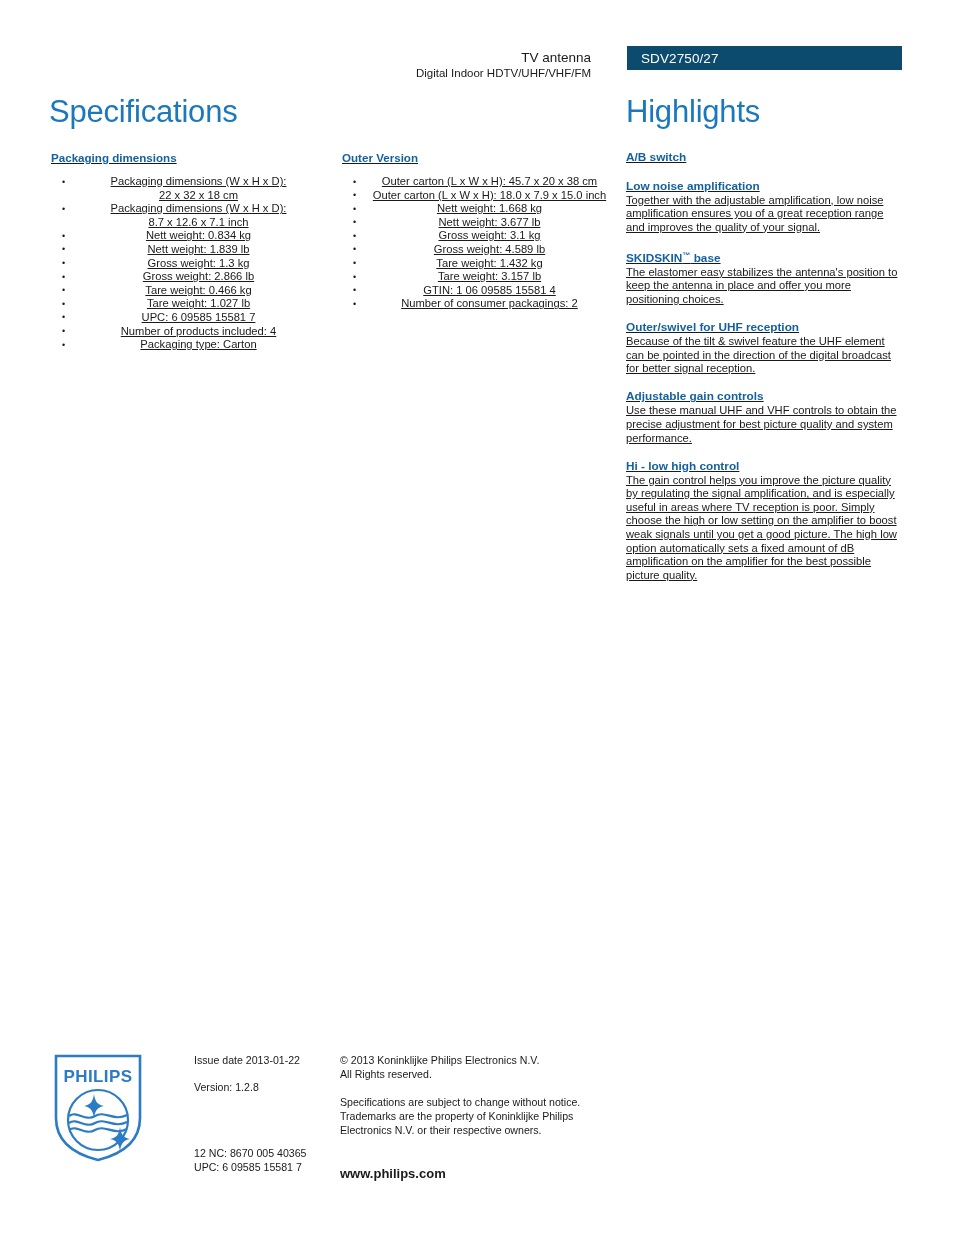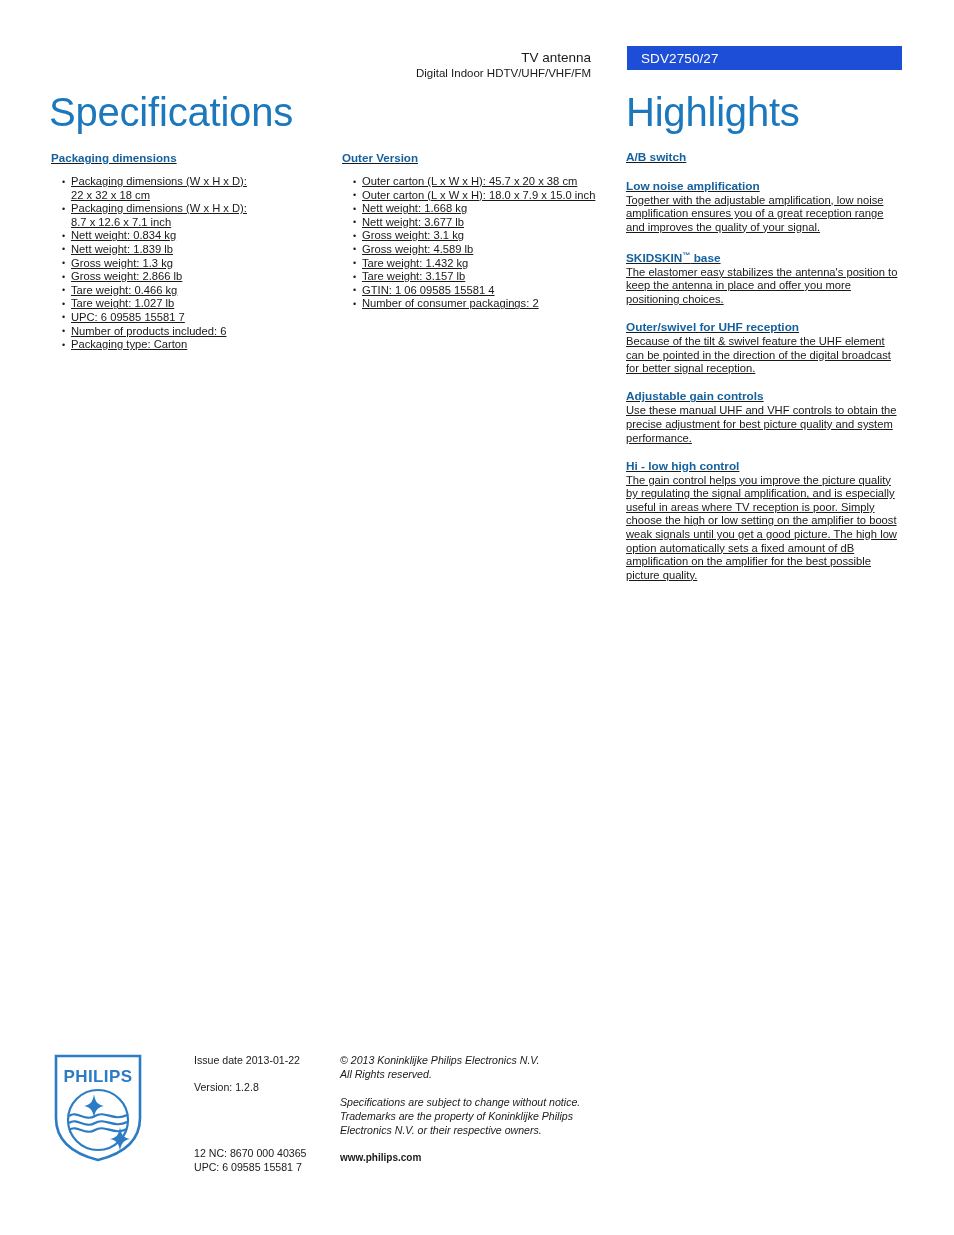--- a/index.html
+++ b/index.html
@@ -42,36 +42,36 @@
     line-height: 15px;
     color: #1a1a1a;
   }
 
   .model-bar {
     position: absolute;
     left: 627px;
     top: 46px;
     width: 275px;
     height: 24px;
-    background: #1d4ed8;
+    background: #0c4a6e;
   }
   .model-bar-label {
     position: absolute;
     left: 14px;
     top: 3px;
     font-size: 13.5px;
     line-height: 19px;
     color: #ffffff;
     letter-spacing: 0.1px;
   }
 
   
   .big-title {
     position: absolute;
-    font-size: 40px;
+    font-size: 31px;
     line-height: 36px;
     font-weight: 300;
     color: #1b78bd;
     letter-spacing: -0.2px;
   }
   .big-title.specs { left: 49px; top: 94px; }
   .big-title.highlights { left: 626px; top: 94px; }
 
   
   .col {
@@ -90,20 +90,21 @@
     font-weight: bold;
     font-size: 11.6px;
     line-height: 15px;
     margin-bottom: 1px;
   }
 
   ul.spec-list {
     list-style: none;
     margin: 10px;
     padding: 0;
+    text-align: center;
   }
   ul.spec-list li {
     position: relative;
     font-size: 11.2px;
     line-height: 13.6px;
     color: #1a1a1a;
     padding-left: 10px;
     margin: 0;
   }
   ul.spec-list li::before {
@@ -154,24 +155,24 @@
   .footer-col {
     position: absolute;
     font-size: 10.6px;
     line-height: 14px;
     color: #1a1a1a;
   }
   .fc-1 { left: 194px; top: 5px;  width: 145px; }
   .fc-2 { left: 340px; top: 5px;  width: 270px; }
 
   .fc-block { margin-bottom: 13px; }
-  .fc-block.tight { margin-bottom: 0; font-style: italic; }
+  .fc-block.tight { margin-bottom: 0; }
   .fc-spacer-1 { height: 14px; }
   .fc-nc { position: absolute; left: 0; top: 93px; width: 200px; }
-  .fc-web { position: absolute; left: 0; top: 98px; font-weight: bold; font-size: 10px;}
+  .fc-web { position: absolute; left: 0; top: 114px; font-weight: bold; font-size: 13px;}
 </style>
 </head>
 <body>
 
 <div class="page">
 
   <div class="doc-header">
     <div class="doc-title">TV antenna</div>
     <div class="doc-subtitle">Digital Indoor HDTV/UHF/VHF/FM</div>
   </div>
@@ -189,21 +190,21 @@
       <ul class="spec-list" id="list-packaging">
           <li><span>Packaging dimensions (W x H x D):</span><span class="cont">22 x 32 x 18 cm</span></li>
           <li><span>Packaging dimensions (W x H x D):</span><span class="cont">8.7 x 12.6 x 7.1 inch</span></li>
           <li><span>Nett weight: 0.834 kg</span></li>
           <li><span>Nett weight: 1.839 lb</span></li>
           <li><span>Gross weight: 1.3 kg</span></li>
           <li><span>Gross weight: 2.866 lb</span></li>
           <li><span>Tare weight: 0.466 kg</span></li>
           <li><span>Tare weight: 1.027 lb</span></li>
           <li><span>UPC: 6 09585 15581 7</span></li>
-          <li><span>Number of products included: 6</span></li>
+          <li><span>Number of products included: 4</span></li>
           <li><span>Packaging type: Carton</span></li>
         </ul>
     </div>
   </div>
 
   <div class="col col-b">
     <div class="spec-group">
       <div class="group-head">Outer Version</div>
       <ul class="spec-list" id="list-outer">
           <li><span>Outer carton (L x W x H): 45.7 x 20 x 38 cm</span></li>
@@ -266,21 +267,21 @@
           <path d="M32 54 C38 53 41 50 42 42 C43 50 46 53 52 54 C46 55 43 58 42 66 C41 58 38 55 32 54 Z"></path>
           <path d="M58 87 C64 86 67 83 68 75 C69 83 72 86 78 87 C72 88 69 91 68 99 C67 91 64 88 58 87 Z"></path>
         </g>
       </svg>
     </div>
 
     <div class="footer-col fc-1">
       <div class="fc-block">Issue date 2013-01-22</div>
       <div class="fc-block">Version: 1.2.8</div>
       <div class="fc-nc">
-        <div>12 NC: 8670 000 40365</div>
+        <div>12 NC: 8670 005 40365</div>
         <div>UPC: 6 09585 15581 7</div>
       </div>
     </div>
 
     <div class="footer-col fc-2">
       <div class="fc-block tight">
         <div>© 2013 Koninklijke Philips Electronics N.V.</div>
         <div>All Rights reserved.</div>
       </div>
       <div class="fc-spacer-1"></div>

